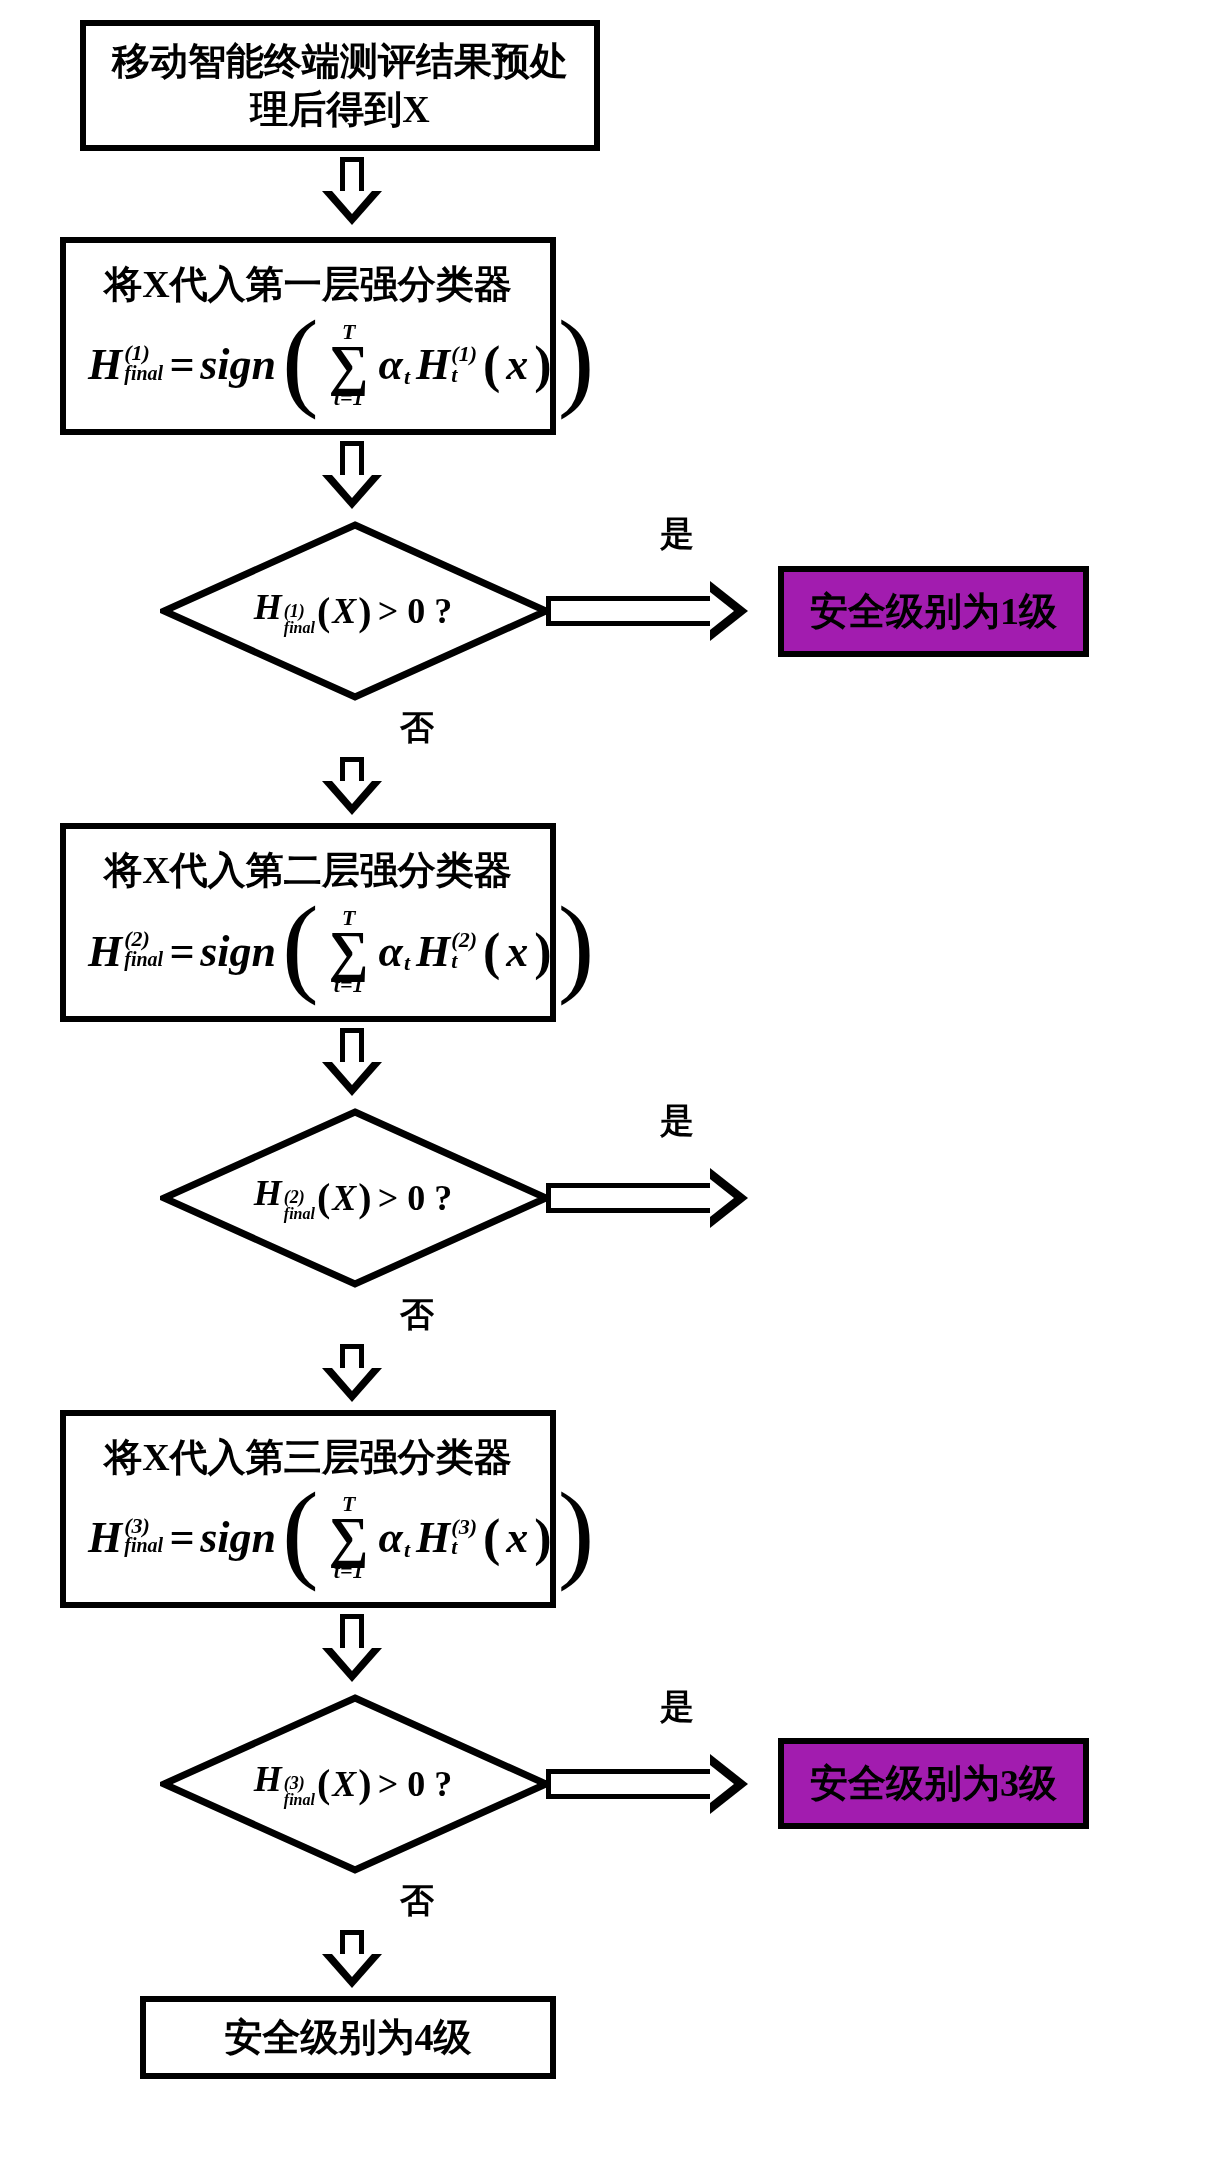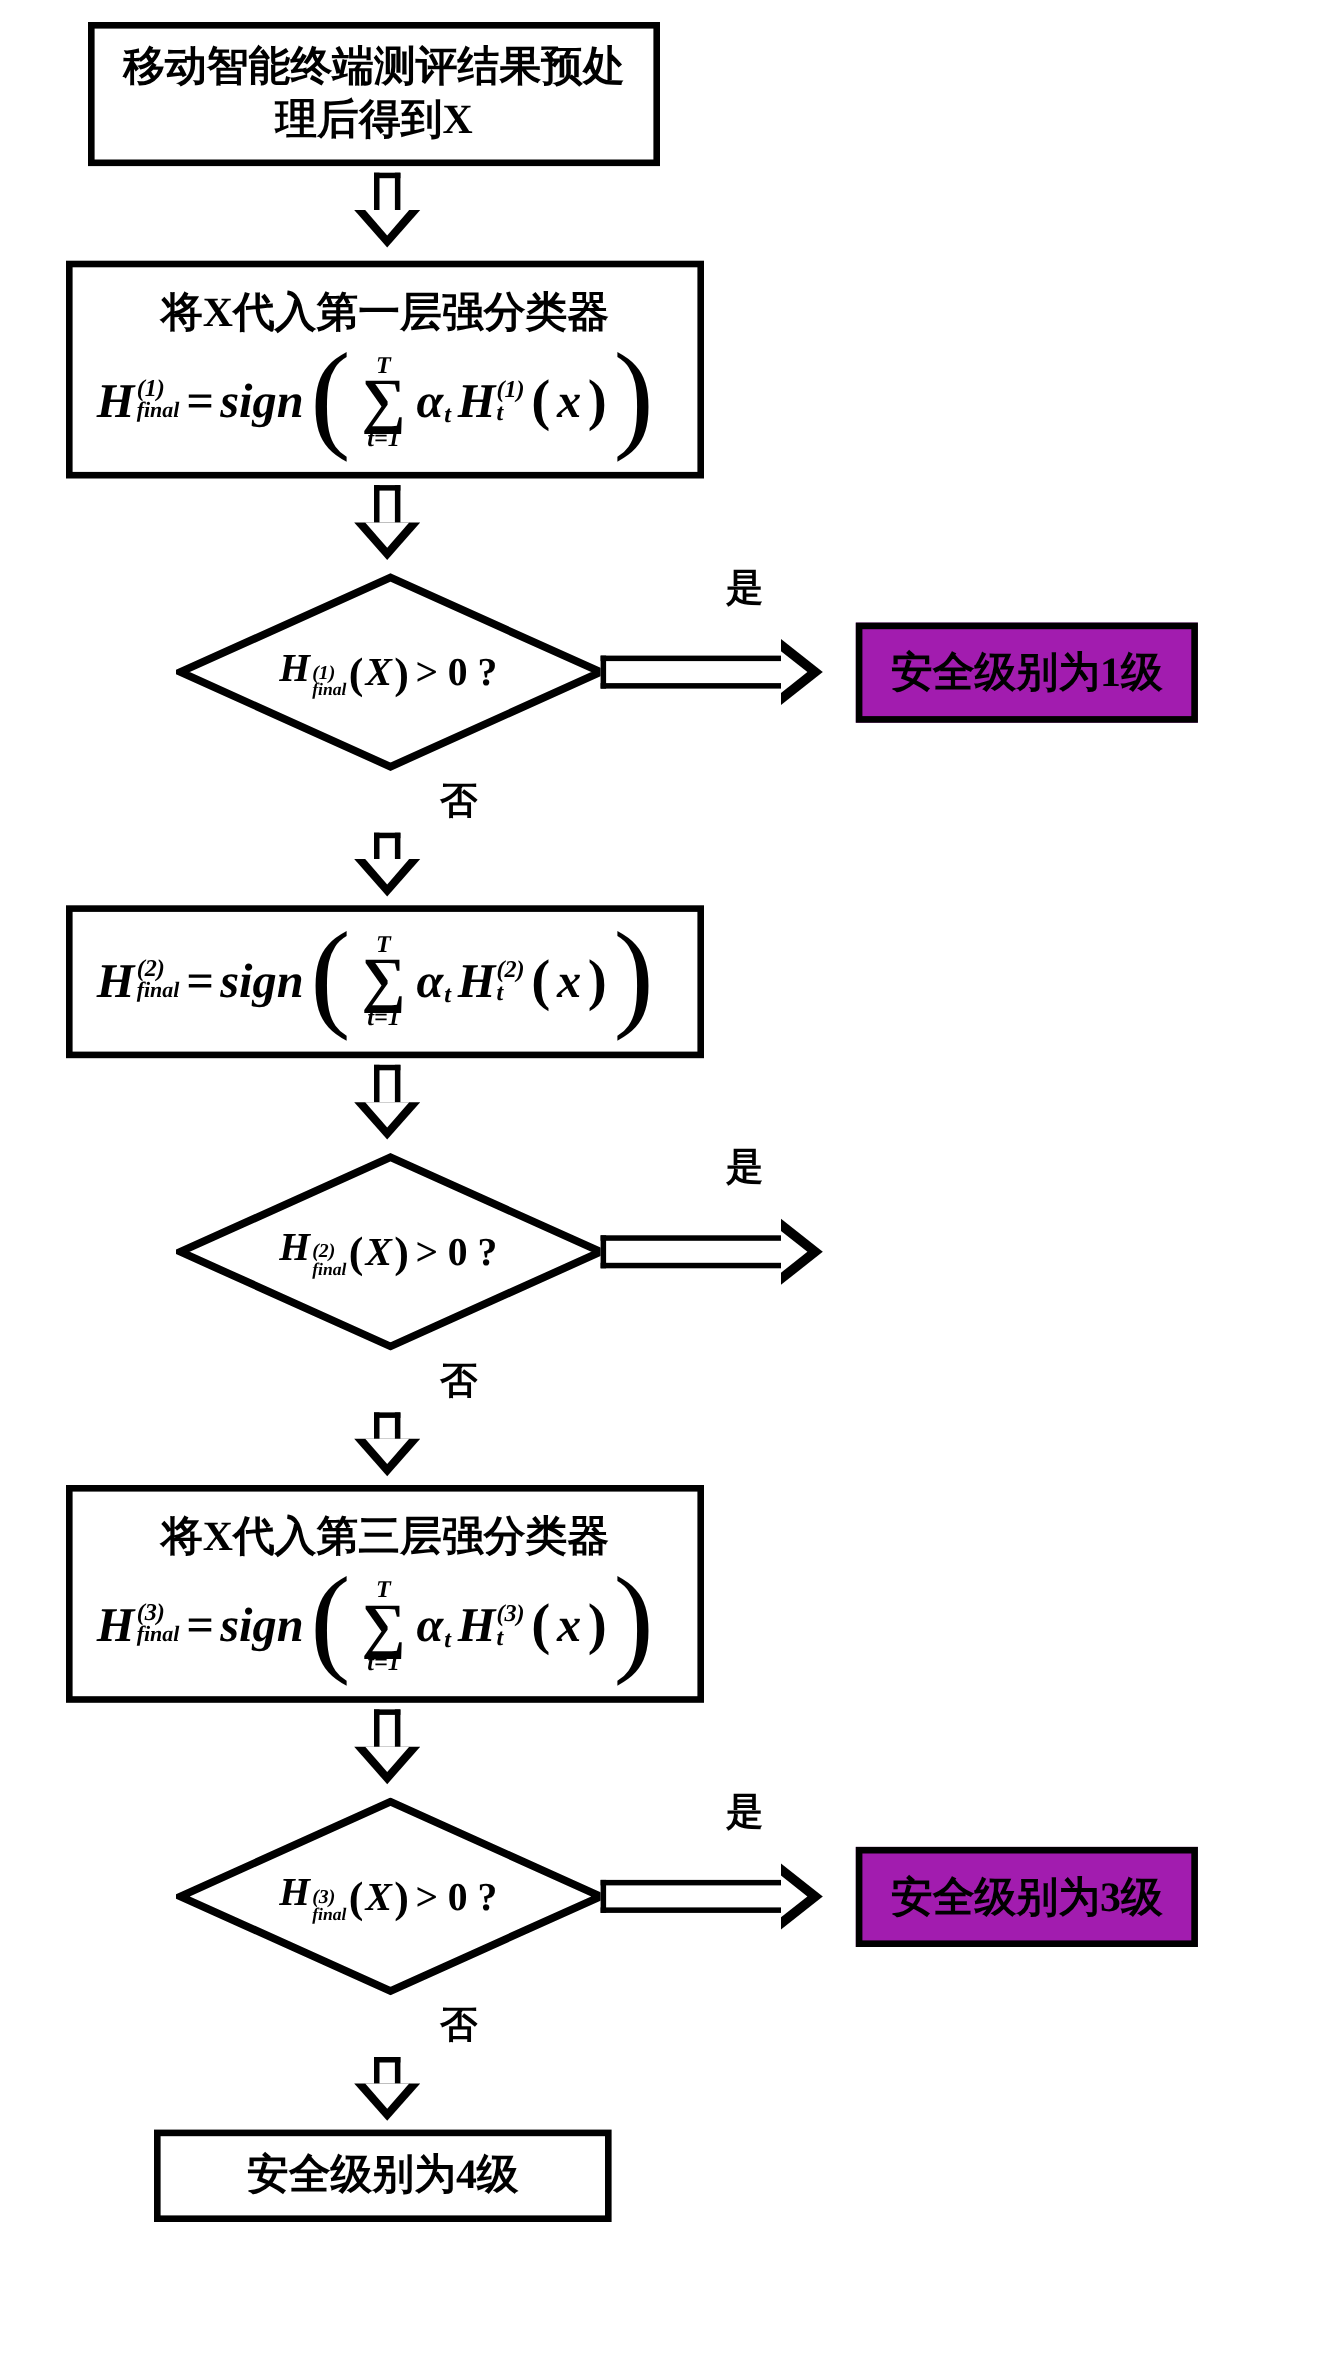--- a/index.html
+++ b/index.html
@@ -22,21 +22,21 @@
     font-size: 38px;
     font-weight: 700;
     text-align: center;
     line-height: 1.25;
   }
   .start-block {
     width: 520px;
     margin-left: 20px;
   }
   .stage-block {
-    width: 580px;
+    width: 496px;
     text-align: left;
     padding: 18px 22px 20px 22px;
   }
   .stage-title {
     text-align: center;
     font-size: 38px;
     font-weight: 700;
     margin-bottom: 12px;
   }
   .formula-row {
@@ -334,20 +334,21 @@
   </div>
   <div class="no-label">否</div>
 
   <div class="down-arrow short">
     <div class="stem"></div>
       <div class="head"></div>
       <div class="head-inner"></div>
   </div>
 
   <div class="block stage-block">
+    <div class="stage-title">将X代入第二层强分类器</div>
     <div class="formula-row">
       <span class="Hfinal">
           <span>H</span>
           <span class="subsup">
             <span class="sup">(2)</span>
             <span class="sub">final</span>
           </span>
         </span>
       <span class="eq">=</span>
       <span class="sign-word">sign</span>

